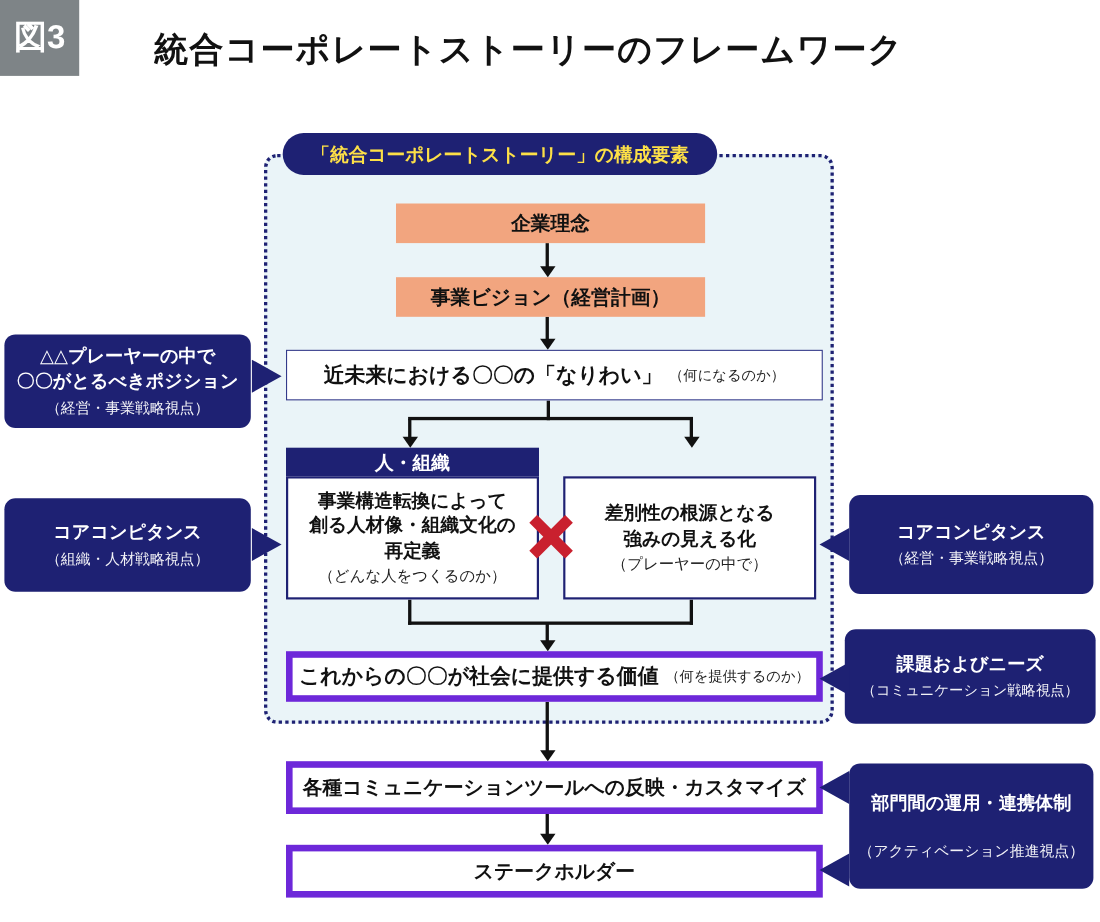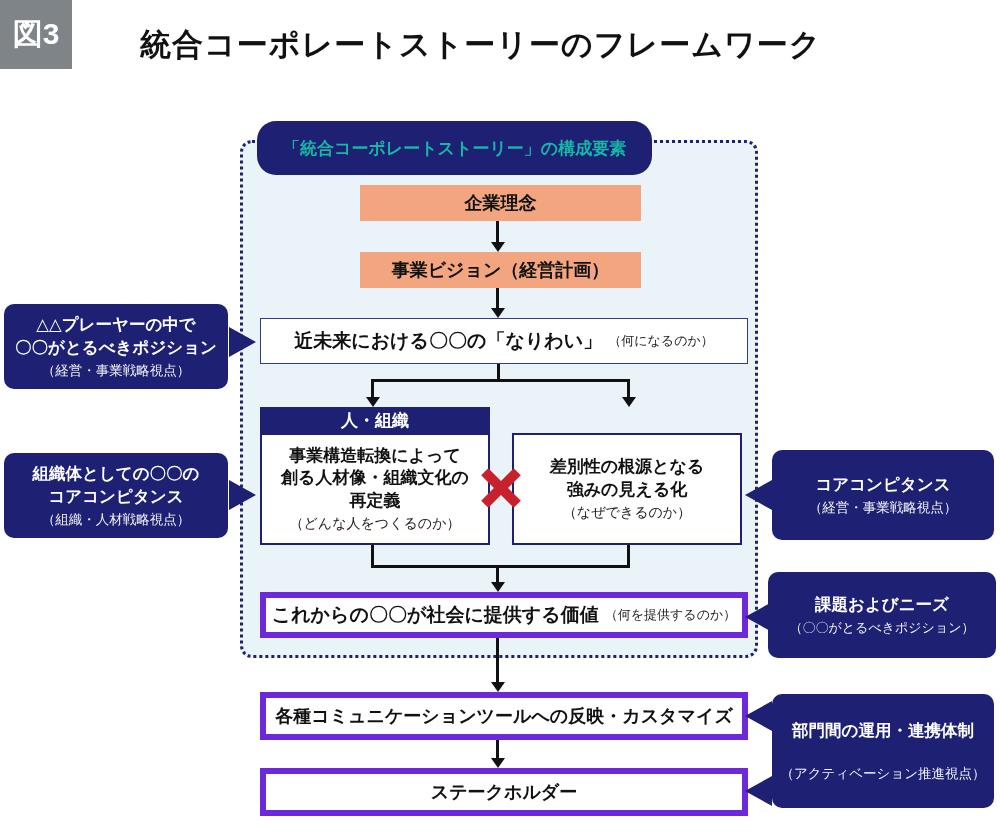--- a/index.html
+++ b/index.html
@@ -11,21 +11,21 @@
 
   
   .fig-tag{left:0;top:5;width:72;height:69;background:#7e8487;color:#fff;
     display:flex;align-items:center;justify-content:center;
     font-size:30px;font-weight:bold;width:72px;height:69px;}
   .page-title{left:140px;top:24px;font-size:31px;font-weight:bold;letter-spacing:1px;white-space:nowrap;}
 
   
   .panel{left:240px;top:140px;width:518px;height:518px;background:#eaf4f8;
     border:3px dotted #1e2173;border-radius:12px;box-sizing:border-box;}
-  .badge{left:257px;top:121px;height:54px;background:#1e2173;color:#14b8a6;
+  .badge{left:257px;top:121px;height:38px;background:#1e2173;color:#fde047;
     border-radius:19px;display:inline-flex;align-items:center;justify-content:center;
     padding:0 26px;font-size:17px;font-weight:bold;white-space:nowrap;z-index:5;}
 
   
   .orange-box{left:360px;width:281px;height:36px;background:#f2a57f;
     display:flex;align-items:center;justify-content:center;
     font-size:18px;font-weight:bold;white-space:nowrap;z-index:3;}
   .wide-box{left:260px;width:488px;background:#fff;display:flex;align-items:center;
     justify-content:center;gap:6px;white-space:nowrap;z-index:3;box-sizing:border-box;}
   .wide-box .main{font-size:19px;font-weight:bold;}
@@ -113,21 +113,21 @@
   <div class="abs col-body" style="left:260px;top:433px;">
     <div class="body-line">事業構造転換によって</div>
     <div class="body-line">創る人材像・組織文化の</div>
     <div class="body-line">再定義</div>
     <div class="small-note">（どんな人をつくるのか）</div>
   </div>
 
   <div class="abs col-body" style="left:512px;top:433px;">
     <div class="body-line">差別性の根源となる</div>
     <div class="body-line">強みの見える化</div>
-    <div class="small-note">（なぜできるのか）</div>
+    <div class="small-note">（プレーヤーの中で）</div>
   </div>
 
   <div class="abs cross">
     <span class="bar b1"></span>
       <span class="bar b2"></span>
   </div>
 
   <div class="abs vline" style="left:371px;top:545px;height:23px;"></div>
   <div class="abs vline" style="left:627px;top:545px;height:23px;"></div>
   <div class="abs hline" style="left:371px;top:565px;width:259px;"></div>
@@ -160,35 +160,34 @@
   </div>
 
   <div class="abs side-box" style="left:4px;top:304px;width:224px;height:85px;">
     <div class="side-line">△△プレーヤーの中で</div>
     <div class="side-line">〇〇がとるべきポジション</div>
     <div class="side-note">（経営・事業戦略視点）</div>
   </div>
   <div class="abs tri-right" style="left:229px;top:327px;"></div>
 
   <div class="abs side-box" style="left:4px;top:453px;width:224px;height:85px;">
-    <div class="side-line">組織体としての〇〇の</div>
     <div class="side-line">コアコンピタンス</div>
     <div class="side-note">（組織・人材戦略視点）</div>
   </div>
   <div class="abs tri-right" style="left:229px;top:480px;"></div>
 
   <div class="abs side-box" style="left:772px;top:450px;width:222px;height:90px;">
     <div class="side-line">コアコンピタンス</div>
     <div class="side-note">（経営・事業戦略視点）</div>
   </div>
   <div class="abs tri-left" style="left:745px;top:480px;"></div>
 
   <div class="abs side-box" style="left:768px;top:572px;width:228px;height:86px;">
     <div class="side-line">課題およびニーズ</div>
-    <div class="side-note" style="font-size:13px;">（〇〇がとるべきポジション）</div>
+    <div class="side-note" style="font-size:13px;">（コミュニケーション戦略視点）</div>
   </div>
   <div class="abs tri-left" style="left:745px;top:602px;"></div>
 
   <div class="abs side-box" style="left:772px;top:694px;width:222px;height:114px;gap:20px;">
     <div class="side-line">部門間の運用・連携体制</div>
     <div class="side-note">（アクティベーション推進視点）</div>
   </div>
   <div class="abs tri-left" style="left:745px;top:701px;"></div>
   <div class="abs tri-left" style="left:745px;top:776px;"></div>
 

